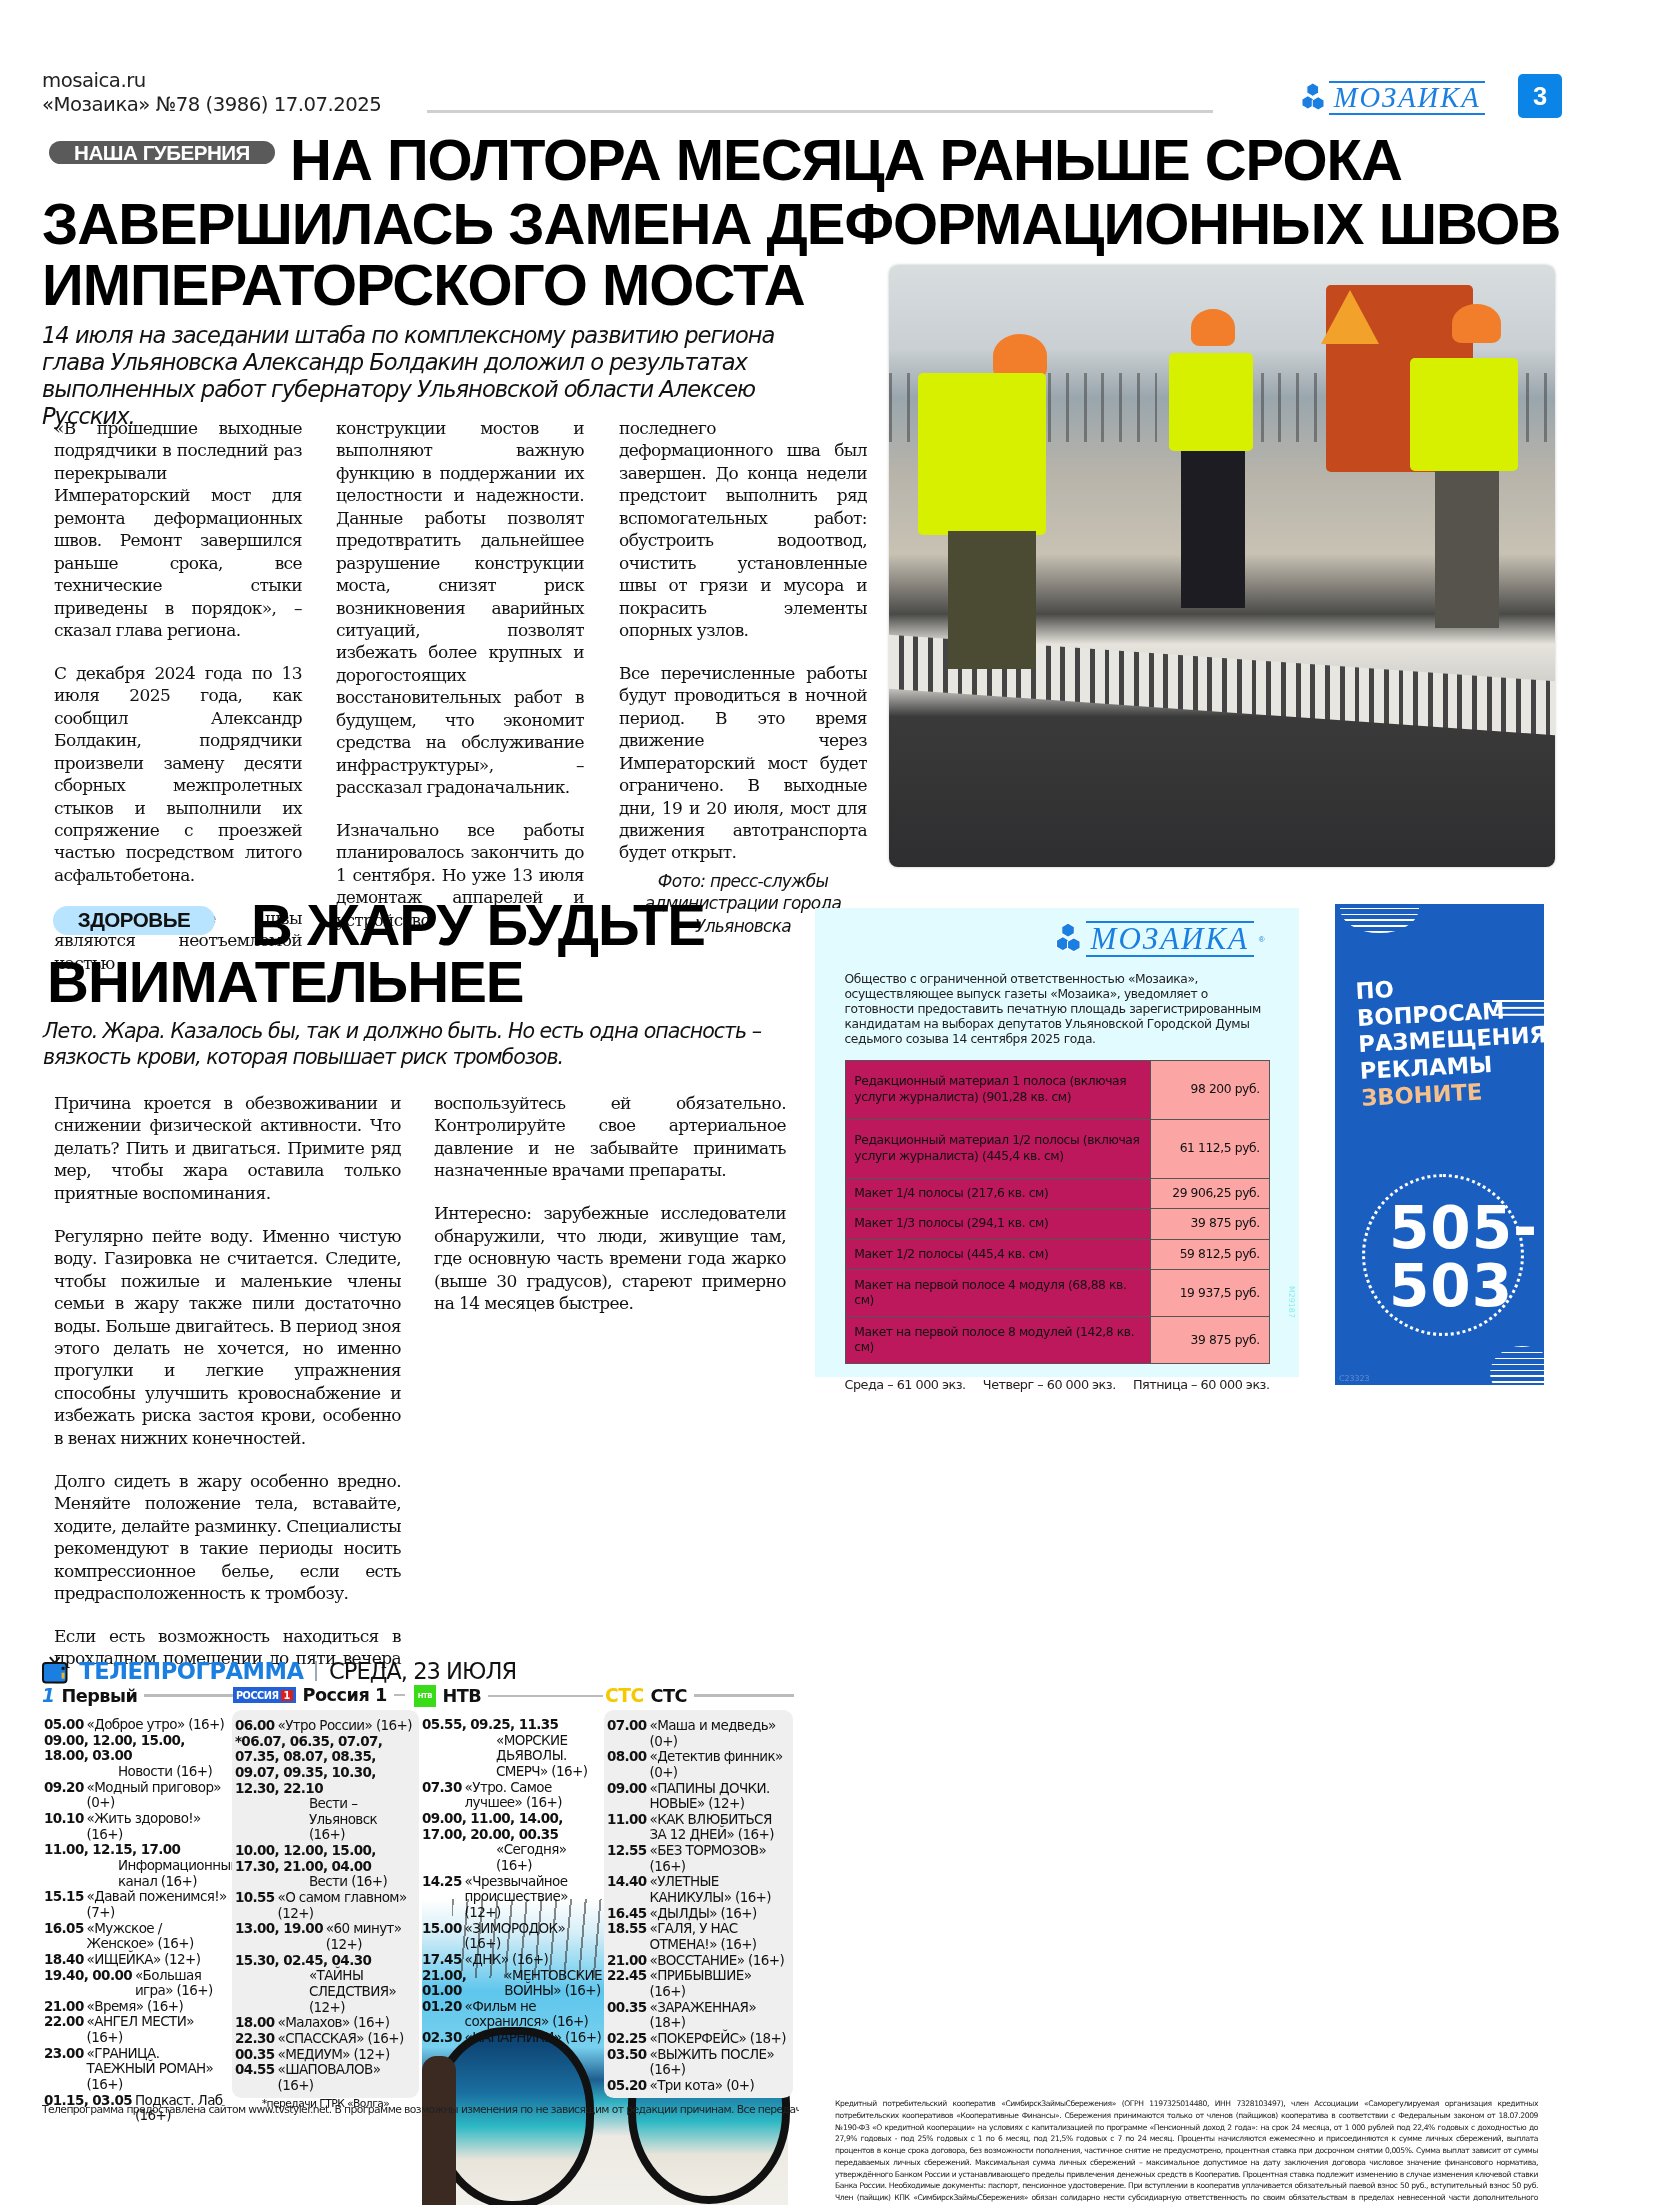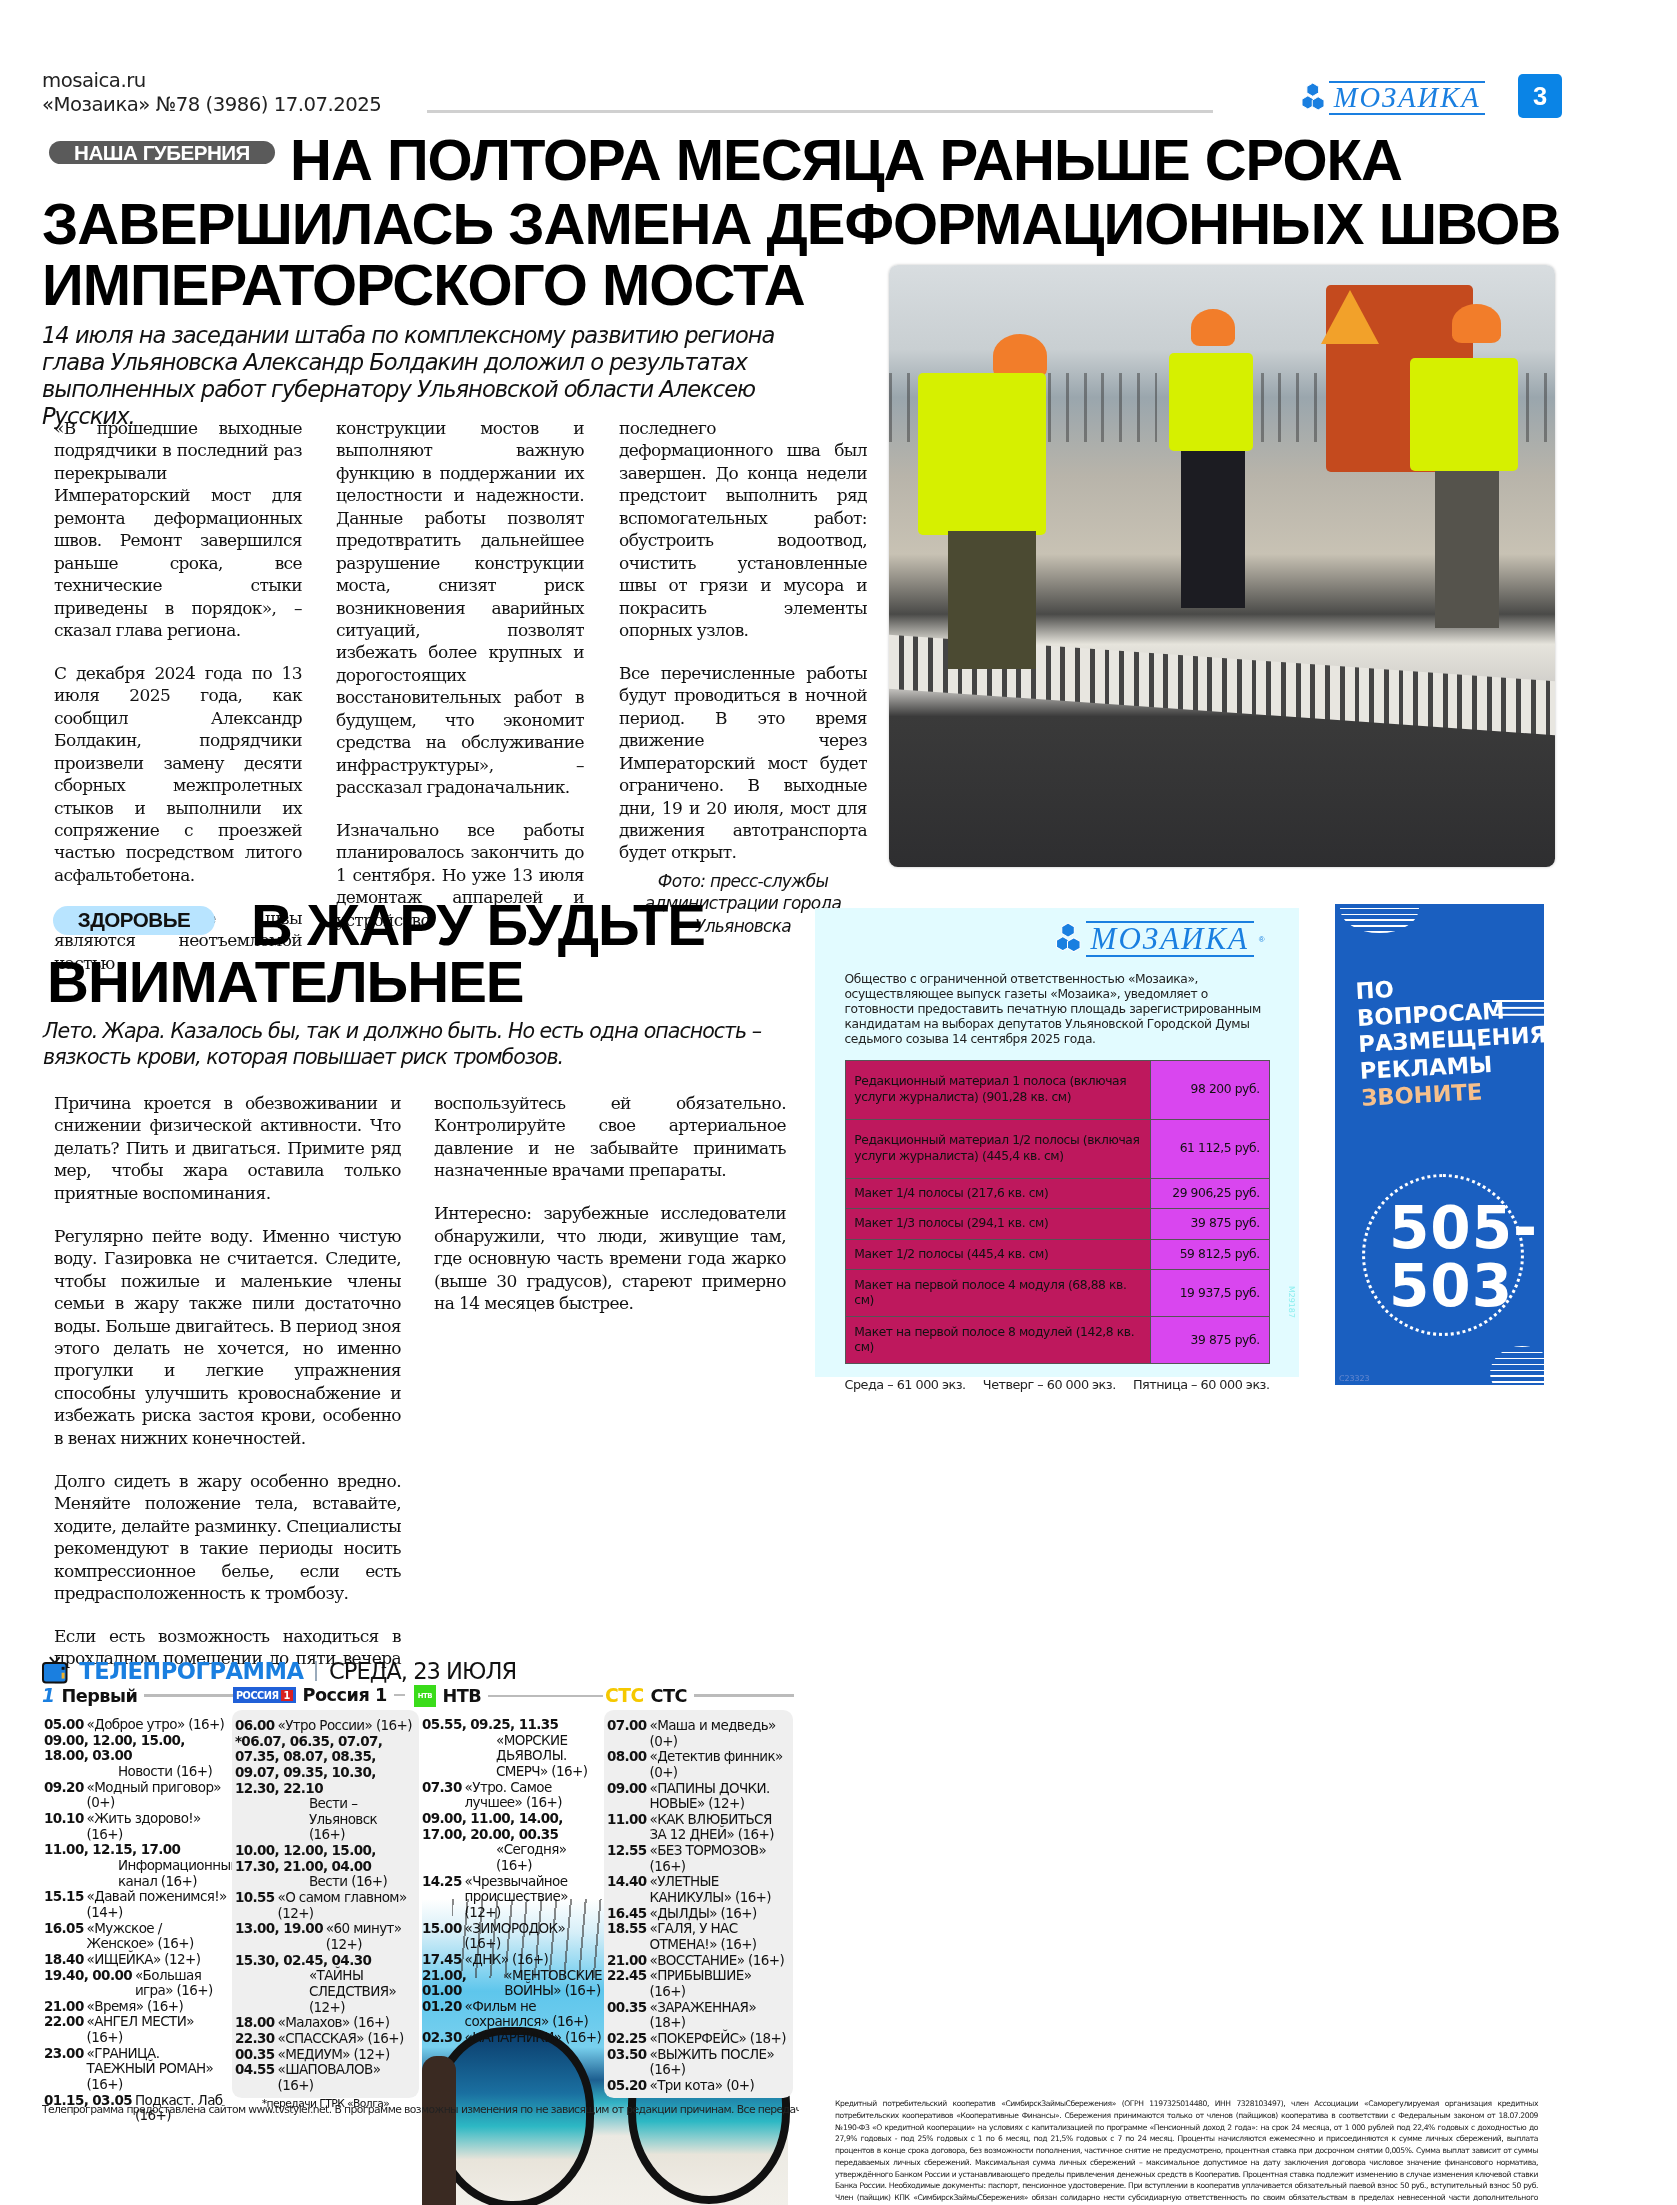--- a/index.html
+++ b/index.html
@@ -36,21 +36,21 @@
   .helmet { background: #f27d2a; border-radius: 50% 50% 20% 20%; }
 
   .beach-photo { position: relative; background: linear-gradient(180deg, #ffffff 0%, #d7eff8 10%, #5ec6ec 28%, #78d0ee 45%, #1d5f90 55%, #33b2c4 62%, #ebe9e2 72%, #f4f2ec 100%); }
   .glasses-lens { position: absolute; border: 8.8px solid #111; border-radius: 45% 45% 50% 50%; background: linear-gradient(180deg, #0c3f6e 0%, #1a6fa0 35%, #2db8c4 55%, #e8e4da 75%, #f0ede6 100%); }
 
   
   .ad-moz { background: #e2fbff; }
   .ad-moz .intro { font-family: "DejaVu Sans", sans-serif; font-size: 12.3px; line-height: 1.22; letter-spacing: -0.4px; color: #222; }
   .price-table { border-collapse: collapse; width: 100%; font-family: "DejaVu Sans", sans-serif; font-size: 12.3px; letter-spacing: -0.4px; }
   .price-table td { border: 1px solid #555; padding: 4.9px 8.8px; line-height: 1.25; background: #be185d; vertical-align: middle; }
-  .price-table td.price { background: #d946ef; text-align: right; width: 28%; white-space: nowrap; }
+  .price-table td.price { background: #fca5a5; text-align: right; width: 28%; white-space: nowrap; }
   .circ { display: flex; justify-content: space-between; font-family: "DejaVu Sans", sans-serif; font-size: 12.8px; letter-spacing: -0.5px; color: #222; }
 
   
   .ad-blue { background: #1a5fc0; color: #fff; overflow: hidden; }
   .ad-blue .big { font-family: "DejaVu Sans", sans-serif; font-weight: bold; font-size: 22.6px; line-height: 1.18; letter-spacing: 0; transform: rotate(-3deg); transform-origin: left top; }
   .ad-blue .call { color: #f6c08c; }
   .ad-blue .phone { font-family: "DejaVu Sans", sans-serif; font-weight: bold; font-size: 58px; line-height: 1.0; letter-spacing: 1px; }
   .dotted-ring { position: absolute; border: 3.9px dotted #ffffff; border-radius: 50%; }
   .stripes { position: absolute; background: repeating-linear-gradient(180deg, #ffffff 0 1.5px, transparent 1.5px 5.9px); border-radius: 50%; }
   .fineprint { font-family: "DejaVu Sans", sans-serif; font-size: 7.6px; line-height: 1.55; letter-spacing: -0.4px; text-align: justify; color: #222; }
@@ -285,21 +285,21 @@
     <div class="prog">
       <span class="t">10.10</span>
       <span class="n">«Жить здорово!» (16+)</span>
     </div>
     <div class="prog">
       <span class="t wrap" style="padding-left: 0px;">11.00, 12.15, 17.00</span>
       <span class="n ind" style="padding-left: 74px; grid-column: 1 / 3;">Информационный канал (16+)</span>
     </div>
     <div class="prog">
       <span class="t">15.15</span>
-      <span class="n">«Давай поженимся!» (14+)</span>
+      <span class="n">«Давай поженимся!» (7+)</span>
     </div>
     <div class="prog">
       <span class="t">16.05</span>
       <span class="n">«Мужское / Женское» (16+)</span>
     </div>
     <div class="prog">
       <span class="t">18.40</span>
       <span class="n">«ИЩЕЙКА» (12+)</span>
     </div>
     <div class="prog">

